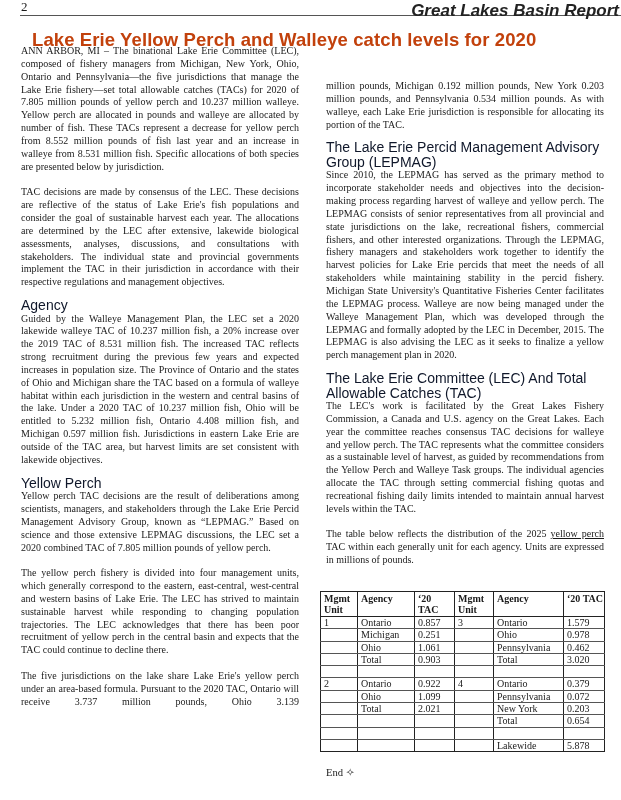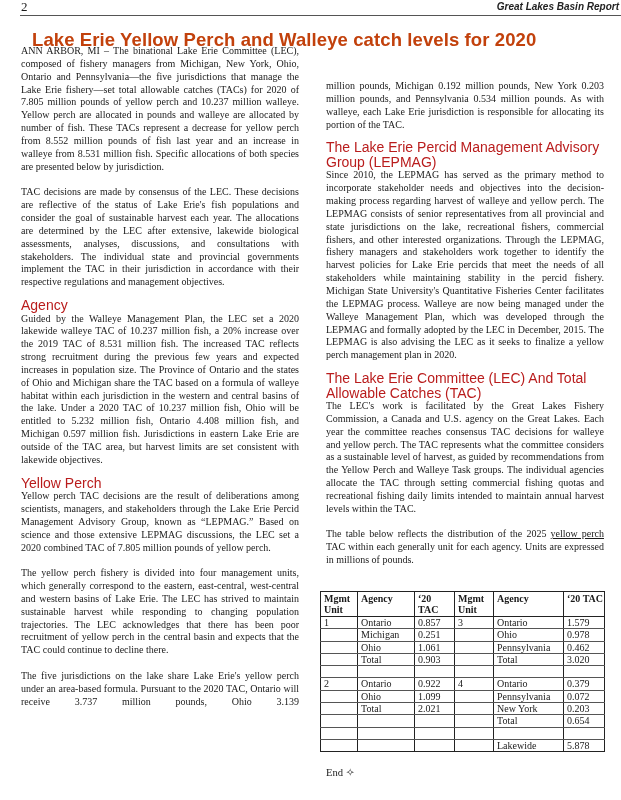--- a/index.html
+++ b/index.html
@@ -8,42 +8,42 @@
     background: #ffffff; color: #1a1a1a;
     font-family: "Liberation Serif", "DejaVu Serif", serif;
     position: relative;
   }
   .header {
     position: absolute; left: 20px; top: 0; width: 601px; height: 15px;
     border-bottom: 1px solid #555;
   }
   .page-num { position: absolute; left: 1px; top: -1px; font-size: 13px; }
   .pub-title {
-    position: absolute; right: 2px; top: 1px; font-size: 10px;
+    position: absolute; right: 2px; top: 1px; font-size: 17px;
     font-family: "Liberation Sans", "DejaVu Sans", sans-serif;
     font-style: italic; font-weight: bold; color: #222;
   }
   .main-title {
     position: absolute; left: 20px; top: 17px; margin: 12px;
     font-family: "Liberation Sans", "DejaVu Sans", sans-serif;
     font-weight: bold; font-size: 18.5px; color: #c2410c; white-space: nowrap;
     letter-spacing: 0.1px;
   }
   .col { position: absolute; top: 45px; width: 278px; }
   .col-left { left: 21px; }
   .col-right { left: 326px; top: 44px; margin-top: 36px; }
   p {
     margin: 0; font-size: 10px; line-height: 12.85px; text-align: justify;
     hyphens: none;
   }
   .gap { height: 12.85px; }
   .gap-s { height: 9px; }
   h2 {
     margin: 0; font-family: "Liberation Sans", "DejaVu Sans", sans-serif;
-    font-weight: normal; font-size: 14px; line-height: 14.5px; color: #b91c1c;
+    font-weight: normal; font-size: 14px; line-height: 14.5px; color: #0f172a;
   }
   .ul { text-decoration: underline; }
   table.tac {
     position: absolute; left: 320px; top: 591px; width: 284px;
     border-collapse: collapse; font-size: 10px; line-height: 11px;
     table-layout: fixed;
   }
   table.tac th, table.tac td {
     border-left: 1px solid #222; border-right: 1px solid #222;
     border-top: 1px solid #555; border-bottom: 1px solid #555;

